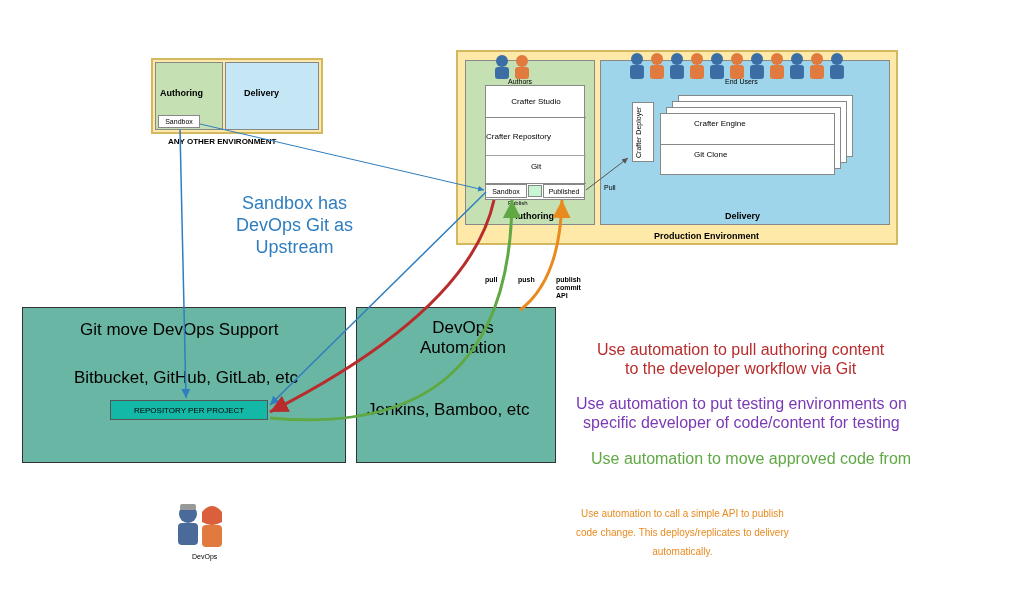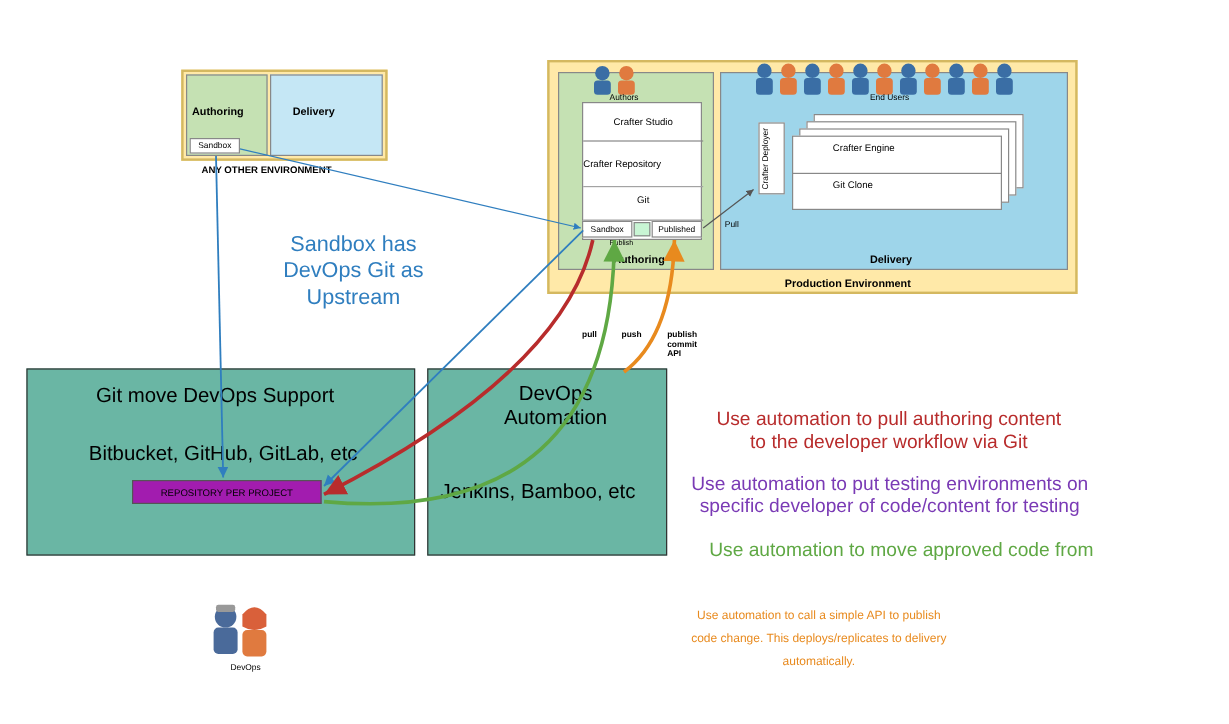--- a/index.html
+++ b/index.html
@@ -44,21 +44,21 @@
   .el4 { left:0; top:18px; width:175px; height:62px; }
   .engine-label { position:absolute; left: 694px; top: 119px; font-size:8px; }
   .gitclone-label { position:absolute; left: 694px; top: 150px; font-size:8px; }
   .engine-divider { position:absolute; left:660px; top:144px; width:175px; height:1px; background:#888; }
   .pull-label { position:absolute; left: 604px; top: 184px; font-size: 7px; }
 
   
   .git-box { left: 22px; top: 307px; width: 324px; height: 156px; background: #6ab6a4; border: 1px solid #333; }
   .git-title { left: 80px; top: 320px; font-size: 17px; }
   .git-sub { left: 42px; top: 368px; font-size: 17px; margin-left: 32px; }
-  .repo-box { left: 110px; top: 400px; width: 158px; height: 20px; background:#a21caf; border:1px solid #555; font-size:8px; text-align:center; line-height:19px; }
+  .repo-box { left: 110px; top: 400px; width: 158px; height: 20px; background:#14b8a6; border:1px solid #555; font-size:8px; text-align:center; line-height:19px; }
 
   .devops-box { left: 356px; top: 307px; width: 200px; height: 156px; background: #6ab6a4; border: 1px solid #333; }
   .devops-title { left: 420px; top: 318px; font-size: 17px; text-align:center; }
   .devops-sub { left: 367px; top: 400px; font-size: 17px; }
 
   
   .sandbox-note { left: 236px; top: 192px; font-size: 18px; color: #2f7ebf; text-align:center; line-height:22px; }
 
   
   .note1 { left: 597px; top: 340px; font-size: 16px; color: #b82c2c; line-height:19px; text-align:center; }

